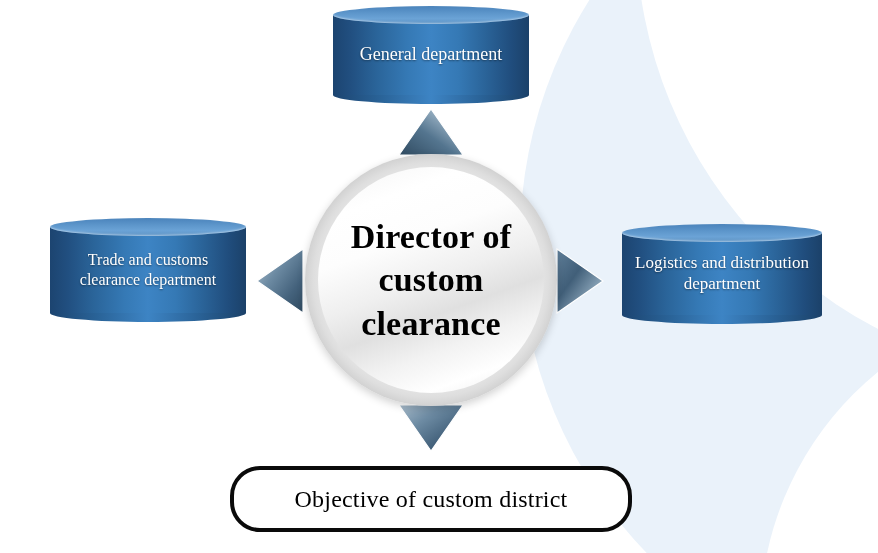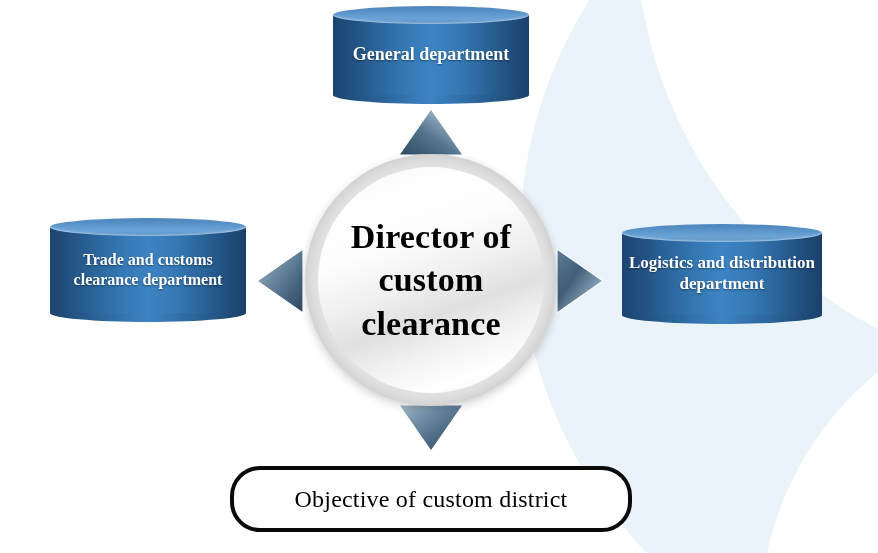--- a/index.html
+++ b/index.html
@@ -137,21 +137,21 @@
     box-shadow: inset 0 -1px 2px rgba(255,255,255,0.45);
   }
   .cyl-label {
     position: absolute;
     left: 6px;
     right: 6px;
     top: 50%;
     transform: translateY(-50%);
     text-align: center;
     color: #ffffff;
-    font-weight: bold;
+    font-weight: normal;
     line-height: 1.22;
     text-shadow: 0 1px 2px rgba(0,0,0,0.45);
     z-index: 3;
   }
 
   
   #cyl-top-node   { left: 333px; top: 6px;   width: 196px; height: 98px; }
   #cyl-top-node .cyl-label   { font-size: 18px; }
 
   #cyl-left-node  { left: 50px;  top: 218px; width: 196px; height: 104px; }

